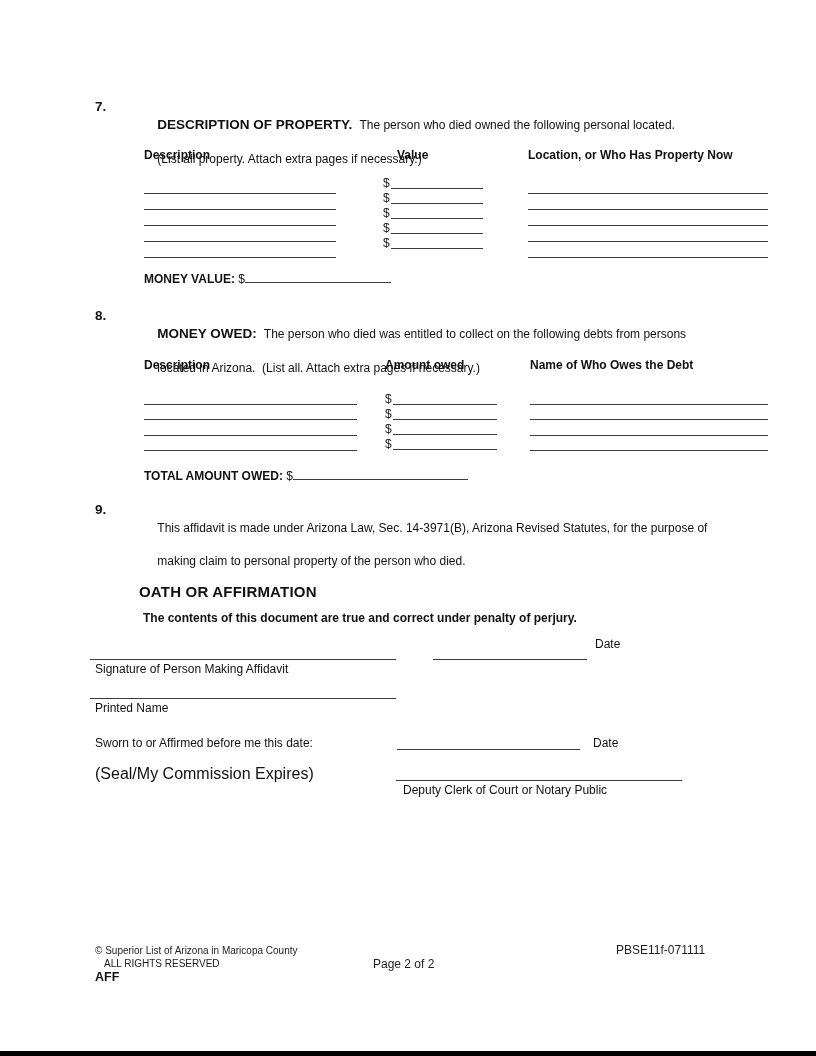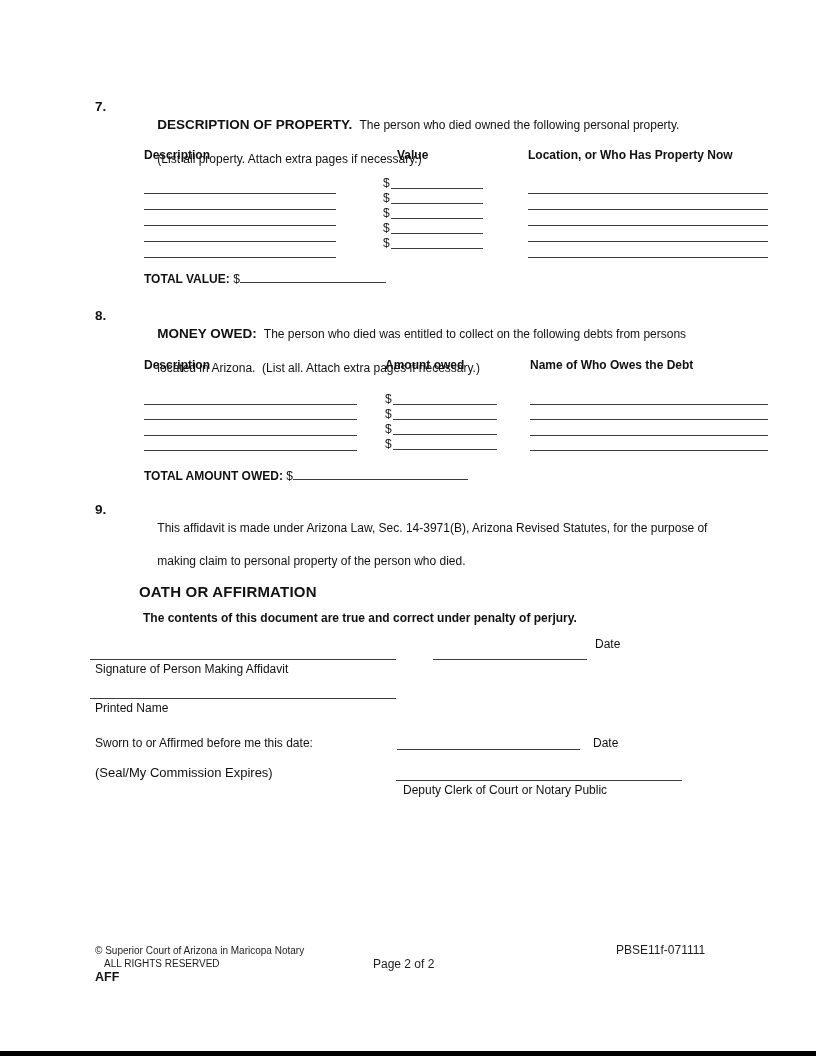--- a/index.html
+++ b/index.html
@@ -19,34 +19,34 @@
   .body-txt { font-size: 12px; line-height: 17px; white-space: pre-wrap; }
   .col-hdr { font-size: 12px; font-weight: bold; text-align: right; }
   .fline { border-top: 1.5px solid #3c3c3c; height: 0; }
   .dollar { font-size: 12px; color: #1a1a1a; }
   .total-row { font-size: 12px; }
   .total-row .lbl { font-weight: bold; }
   .uline { display: inline-block; border-bottom: 1.5px solid #3c3c3c; height: 12px; vertical-align: baseline; }
   .oath-hdr { font-size: 15px; font-weight: bold; letter-spacing: 0.2px; }
   .perjury { font-size: 12px; font-weight: bold; margin-left: 48px; }
   .label-12 { font-size: 12px; }
-  .label-11 { font-size: 13px; }
+  .label-11 { font-size: 16px; }
   .foot-sm { font-size: 10px; color: #1c1c1c; }
   .foot-md { font-size: 12px; color: #1c1c1c; }
   .aff { font-size: 12.5px; font-weight: bold; }
   .edge { background: #000000; }
 </style>
 </head>
 <body>
 
 <div class="page">
 
   <div class="abs sec-num" style="left:95px; top:99px;">7.</div>
   <div class="abs body-txt" style="left:144px; top:99px; width:630px;">
-    <span class="sec-title">DESCRIPTION OF PROPERTY.</span><span>The person who died owned the following personal property.</span><br>
+    <span class="sec-title">DESCRIPTION OF PROPERTY.</span><span>The person who died owned the following personal located.</span><br>
     <span>(List all property. Attach extra pages if necessary.)</span>
   </div>
 
   <div class="abs col-hdr" style="left:144px; top:148px;">Description</div>
   <div class="abs col-hdr" style="left:397px; top:148px;">Value</div>
   <div class="abs col-hdr" style="left:528px; top:148px;">Location, or Who Has Property Now</div>
 
   <div class="abs fline" style="left:144px; top:193px; width:192px;"></div>
   <div class="abs fline" style="left:144px; top:209px; width:192px;"></div>
   <div class="abs fline" style="left:144px; top:225px; width:192px;"></div>
@@ -64,21 +64,21 @@
   <div class="abs dollar" style="left:383px; top:236px;">$</div>
   <div class="abs fline" style="left:391px; top:248px; width:92px;"></div>
 
   <div class="abs fline" style="left:528px; top:193px; width:240px;"></div>
   <div class="abs fline" style="left:528px; top:209px; width:240px;"></div>
   <div class="abs fline" style="left:528px; top:225px; width:240px;"></div>
   <div class="abs fline" style="left:528px; top:241px; width:240px;"></div>
   <div class="abs fline" style="left:528px; top:257px; width:240px;"></div>
 
   <div class="abs total-row" style="left:144px; top:271px;">
-    <span class="lbl">TOTAL VALUE:</span>
+    <span class="lbl">MONEY VALUE:</span>
     <span>$</span><span class="uline" style="width:146px;"></span>
   </div>
 
   <div class="abs sec-num" style="left:95px; top:308px;">8.</div>
   <div class="abs body-txt" style="left:144px; top:308px; width:630px;">
     <span class="sec-title">MONEY OWED:</span><span>The person who died was entitled to collect on the following debts from persons</span><br>
     <span>located in Arizona.  (List all. Attach extra pages if necessary.)</span>
   </div>
 
   <div class="abs col-hdr" style="left:144px; top:358px;">Description</div>
@@ -128,21 +128,21 @@
   <div class="abs label-12" style="left:95px; top:701px;">Printed Name</div>
 
   <div class="abs label-12" style="left:95px; top:736px;">Sworn to or Affirmed before me this date:</div>
   <div class="abs fline" style="left:397px; top:749px; width:183px;"></div>
   <div class="abs label-12" style="left:593px; top:736px;">Date</div>
 
   <div class="abs label-11" style="left:95px; top:765px;">(Seal/My Commission Expires)</div>
   <div class="abs fline" style="left:396px; top:780px; width:286px;"></div>
   <div class="abs label-12" style="left:403px; top:783px;">Deputy Clerk of Court or Notary Public</div>
 
-  <div class="abs foot-sm" style="left:95px; top:945px;">© Superior Court of Arizona in Maricopa Notary</div>
+  <div class="abs foot-sm" style="left:95px; top:945px;">© Superior List of Arizona in Maricopa County</div>
   <div class="abs foot-sm" style="left:104px; top:958px;">ALL RIGHTS RESERVED</div>
   <div class="abs aff" style="left:95px; top:970px;">AFF</div>
   <div class="abs foot-md" style="left:373px; top:957px;">Page 2 of 2</div>
   <div class="abs foot-md" style="left:616px; top:943px;">PBSE11f-071111</div>
 
   <div class="abs edge" style="left:0; top:1051px; width:816px; height:5px;"></div>
 
 </div>
 
 </body></html>

